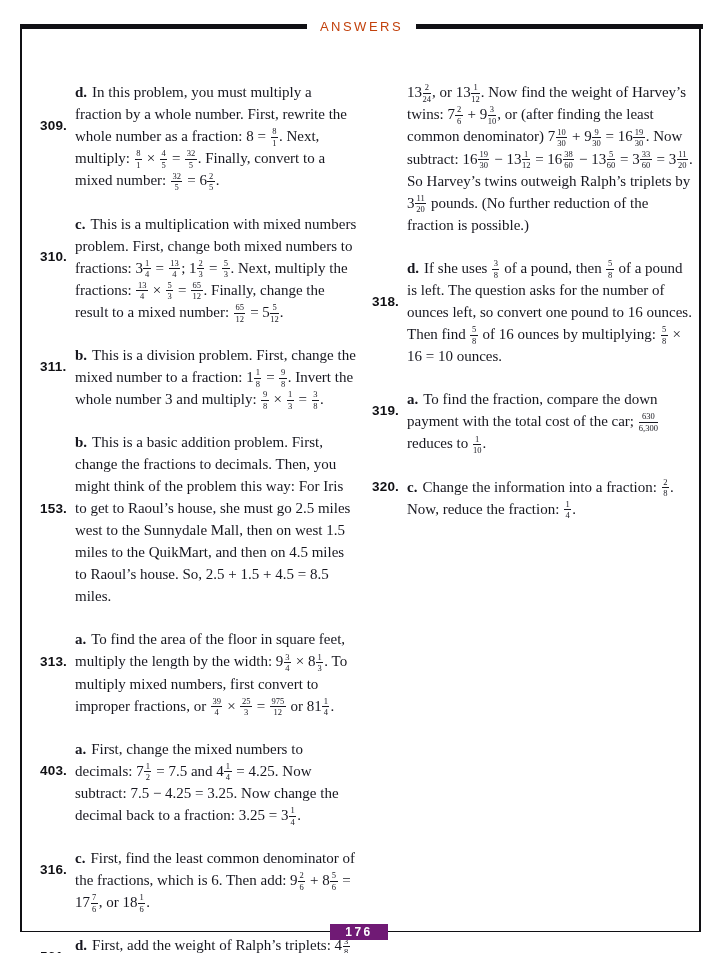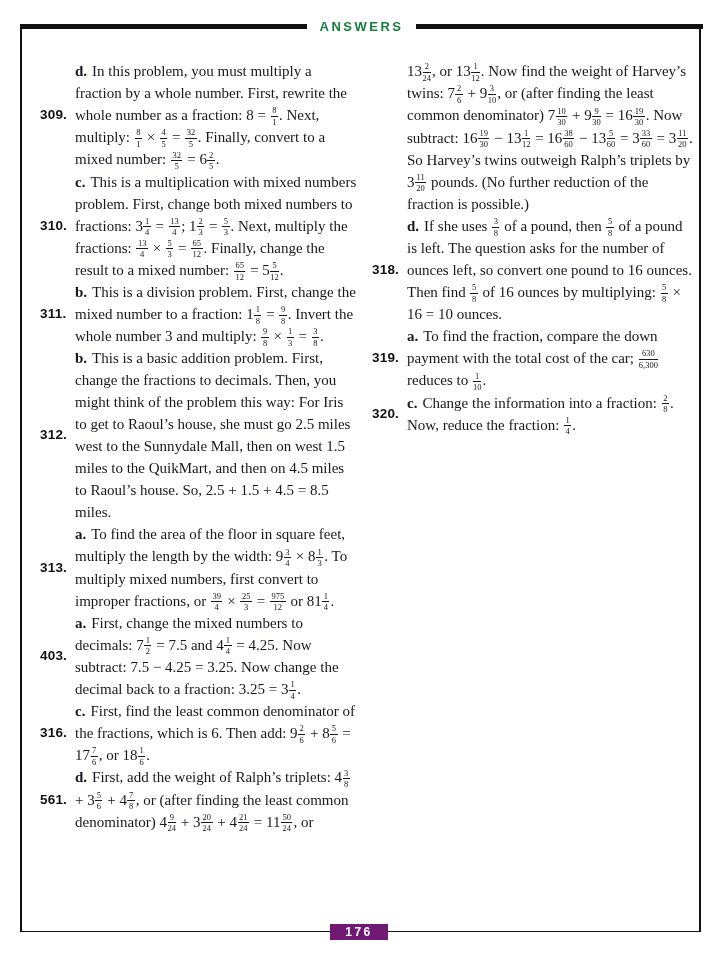--- a/index.html
+++ b/index.html
@@ -3,39 +3,39 @@
 <meta charset="utf-8">
 <style>
   html,body { margin:0; padding:0; background:#ffffff; }
   .page { position:relative; width:716px; height:953px; background:#fff; overflow:hidden;
           color:#17171f; font-family:"Liberation Serif", serif; }
 
   
   .header { position:absolute; left:20px; top:19px; width:683px; height:14px;
             display:flex; align-items:center; }
   .header .rule { flex:1 1 auto; height:5px; background:#101014; }
-  .header-title { font-family:"Liberation Sans", sans-serif; font-weight:bold;
-                  font-size:13px; letter-spacing:2.5px; color:#15803d;
+  .header-title { font-family:"Liberation Sans", sans-serif; font-weight:normal;
+                  font-size:13px; letter-spacing:2.5px; color:#c2410c;
                   margin:0 13px; white-space:nowrap; }
 
   
   .frame { position:absolute; left:20px; top:26px; width:681px; height:906px;
            border-left:2px solid #101014; border-right:2px solid #101014;
            border-bottom:1.5px solid #101014; box-sizing:border-box; pointer-events:none; }
 
   
   .columns { position:absolute; left:40px; top:60px; width:655px; display:flex; gap:14px; }
   .col { box-sizing:border-box; }
   .col-left  { width:318px; }
   .col-right { width:323px; }
 
   .item { display:flex; align-items:center; }
   .item-num { flex:0 0 35px; font-family:"Liberation Sans", sans-serif; font-weight:bold;
               font-size:13.5px; line-height:22px; color:#101014; letter-spacing:0.2px; }
-  .item-body { flex:1 1 auto; font-size:15px; line-height:22px; text-align:left; }
+  .item-body { flex:1 1 auto; font-size:15px; line-height:22px; text-align:left;margin-top:21px; }
   .ans-letter { font-weight:bold; margin-right:5px; }
 
   
   .fr { display:inline-block; vertical-align:-0.55em; font-size:8.5px; line-height:1;
         text-align:center; margin:0 1px; }
   .fr .n { display:block; border-bottom:1px solid currentColor; padding:0 1.5px 1px; }
   .fr .d { display:block; padding-top:1px; }
   .mx { white-space:nowrap; }
   .mx .fr { margin-left:0.5px; }
 
@@ -66,21 +66,21 @@
         </div>
         <div class="item">
           <span class="item-num">310.</span>
           <div class="item-body"><span class="ans-letter">c.</span>This is a multiplication with mixed numbers problem. First, change both mixed numbers to fractions: <span class="mx">3<span class="fr"><span class="n">1</span><span class="d">4</span></span></span> = <span class="fr"><span class="n">13</span><span class="d">4</span></span>; <span class="mx">1<span class="fr"><span class="n">2</span><span class="d">3</span></span></span> = <span class="fr"><span class="n">5</span><span class="d">3</span></span>. Next, multiply the fractions: <span class="fr"><span class="n">13</span><span class="d">4</span></span> × <span class="fr"><span class="n">5</span><span class="d">3</span></span> = <span class="fr"><span class="n">65</span><span class="d">12</span></span>. Finally, change the result to a mixed number: <span class="fr"><span class="n">65</span><span class="d">12</span></span> = <span class="mx">5<span class="fr"><span class="n">5</span><span class="d">12</span></span></span>.</div>
         </div>
         <div class="item">
           <span class="item-num">311.</span>
           <div class="item-body"><span class="ans-letter">b.</span>This is a division problem. First, change the mixed number to a fraction: <span class="mx">1<span class="fr"><span class="n">1</span><span class="d">8</span></span></span> = <span class="fr"><span class="n">9</span><span class="d">8</span></span>. Invert the whole number 3 and multiply: <span class="fr"><span class="n">9</span><span class="d">8</span></span> × <span class="fr"><span class="n">1</span><span class="d">3</span></span> = <span class="fr"><span class="n">3</span><span class="d">8</span></span>.</div>
         </div>
         <div class="item">
-          <span class="item-num">312.</span>
+          <span class="item-num">153.</span>
           <div class="item-body"><span class="ans-letter">b.</span>This is a basic addition problem. First, change the fractions to decimals. Then, you might think of the problem this way: For Iris to get to Raoul’s house, she must go 2.5 miles west to the Sunnydale Mall, then on west 1.5 miles to the QuikMart, and then on 4.5 miles to Raoul’s house. So, 2.5 + 1.5 + 4.5 = 8.5 miles.</div>
         </div>
         <div class="item">
           <span class="item-num">313.</span>
           <div class="item-body"><span class="ans-letter">a.</span>To find the area of the floor in square feet, multiply the length by the width: <span class="mx">9<span class="fr"><span class="n">3</span><span class="d">4</span></span></span> × <span class="mx">8<span class="fr"><span class="n">1</span><span class="d">3</span></span></span>. To multiply mixed numbers, first convert to improper fractions, or <span class="fr"><span class="n">39</span><span class="d">4</span></span> × <span class="fr"><span class="n">25</span><span class="d">3</span></span> = <span class="fr"><span class="n">975</span><span class="d">12</span></span> or <span class="mx">81<span class="fr"><span class="n">1</span><span class="d">4</span></span></span>.</div>
         </div>
         <div class="item">
           <span class="item-num">403.</span>
           <div class="item-body"><span class="ans-letter">a.</span>First, change the mixed numbers to decimals: <span class="mx">7<span class="fr"><span class="n">1</span><span class="d">2</span></span></span> = 7.5 and <span class="mx">4<span class="fr"><span class="n">1</span><span class="d">4</span></span></span> = 4.25. Now subtract: 7.5 − 4.25 = 3.25. Now change the decimal back to a fraction: 3.25 = <span class="mx">3<span class="fr"><span class="n">1</span><span class="d">4</span></span></span>.</div>
         </div>

